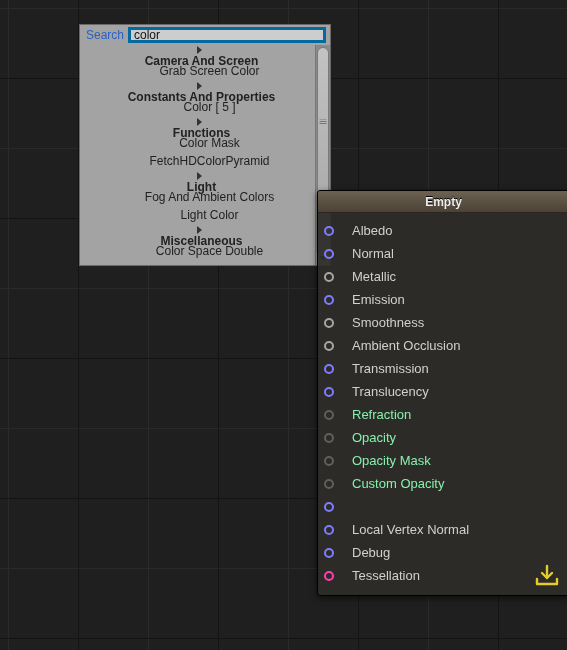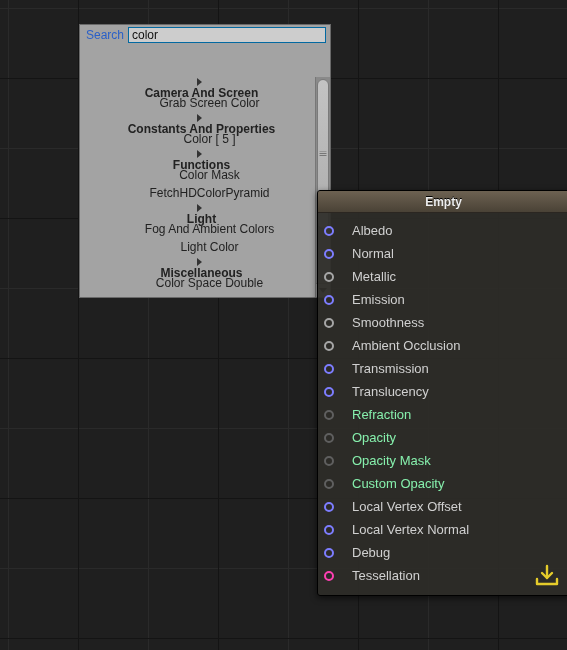--- a/index.html
+++ b/index.html
@@ -22,30 +22,30 @@
       linear-gradient(to bottom, #2a2a2a 1px, transparent 1px);
     background-size:140px 140px,140px 140px,70px 70px,70px 70px;
     background-position:-62px -62px,-62px -62px,-62px -62px,-62px -62px;
   }
   
   .search-panel {
     position:absolute; left:79px; top:24px;
     width:252px;
     background:#a3a3a3;
     border:1px solid #696969;
-    display:flex; flex-direction:column;gap:32px;
+    display:flex; flex-direction:column;
   }
   .search-row {
     display:flex; align-items:center;
     padding:2px 4px 2px 6px;
     gap:4px;
   }
   .search-label { color:#2a60c8; font-size:12px; }
   .search-input {
-    flex:1; border:1px solid #0369a1;
+    flex:1; border:3px solid #0369a1;
     background:#cdcdcd; color:#111;
     font-family:inherit; font-size:12px;
     padding:0 3px; height:16px;
     outline:none;
   }
   .list-wrap {
     display:flex; height:220px;
   }
   .list {
     flex:1; overflow:hidden;
@@ -227,21 +227,20 @@
       <div class="port disabled">
         <span class="ring" style="border-color: rgb(95, 95, 95);"></span>
         <span class="port-label">Opacity Mask</span>
       </div>
       <div class="port disabled">
         <span class="ring" style="border-color: rgb(95, 95, 95);"></span>
         <span class="port-label">Custom Opacity</span>
       </div>
       <div class="port enabled">
         <span class="ring" style="border-color: rgb(125, 125, 255);"></span>
-        <span class="port-label">Local Vertex Offset</span>
       </div>
       <div class="port enabled">
         <span class="ring" style="border-color: rgb(125, 125, 255);"></span>
         <span class="port-label">Local Vertex Normal</span>
       </div>
       <div class="port enabled">
         <span class="ring" style="border-color: rgb(125, 125, 255);"></span>
         <span class="port-label">Debug</span>
       </div>
       <div class="port enabled">

